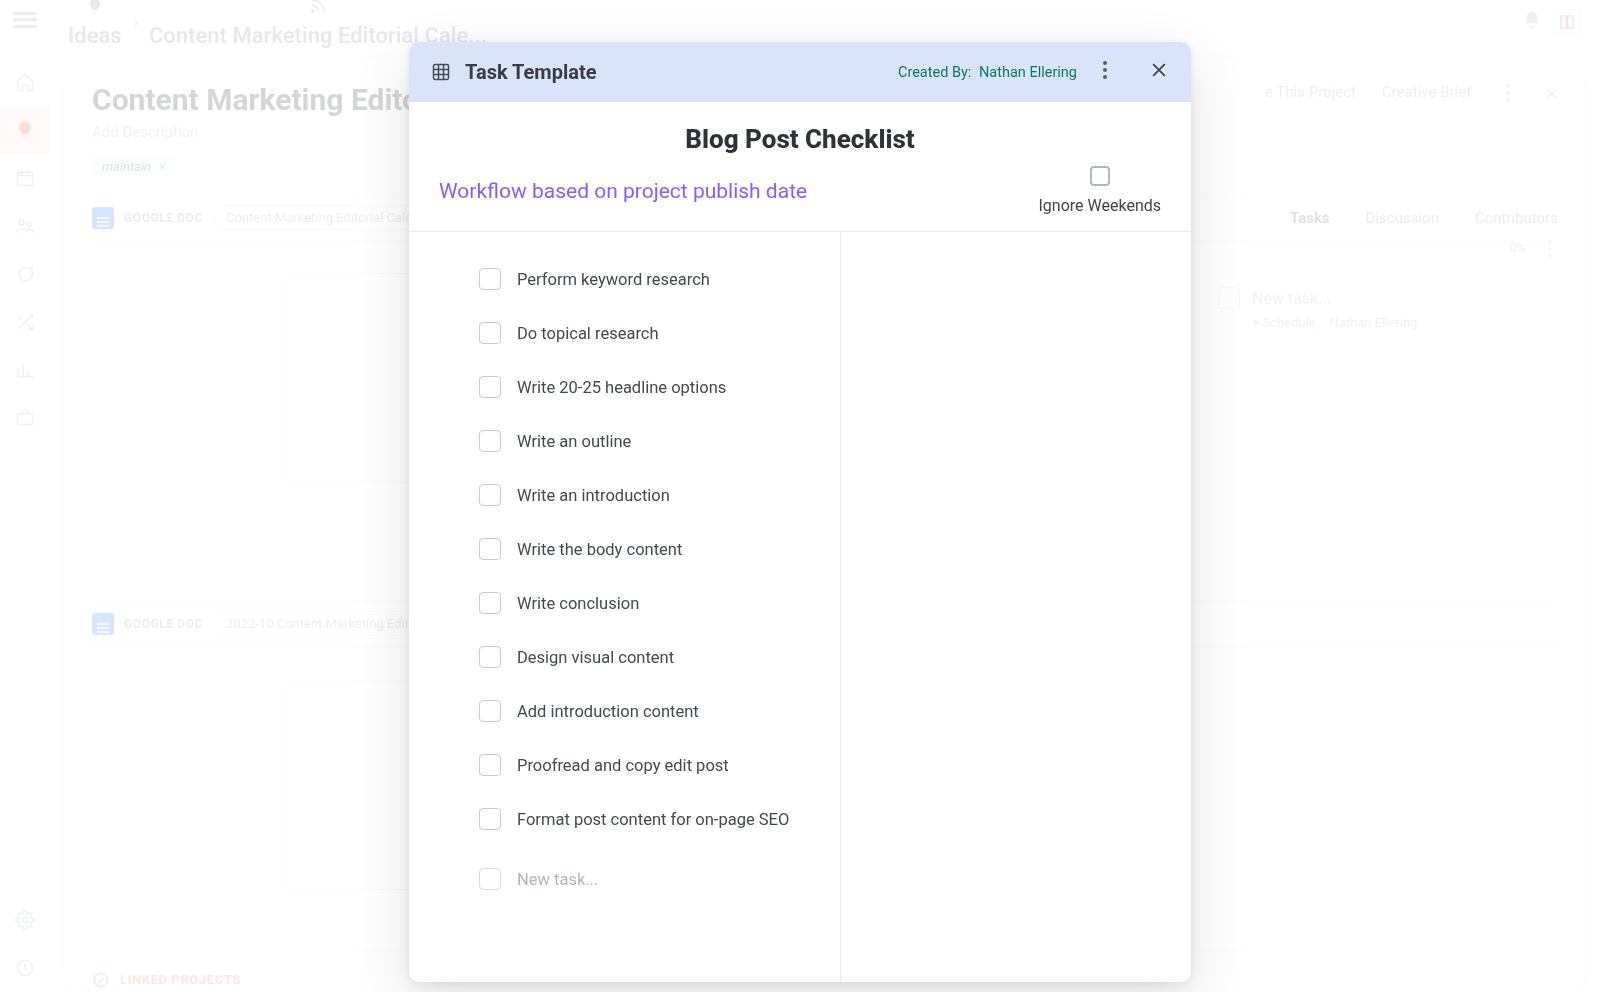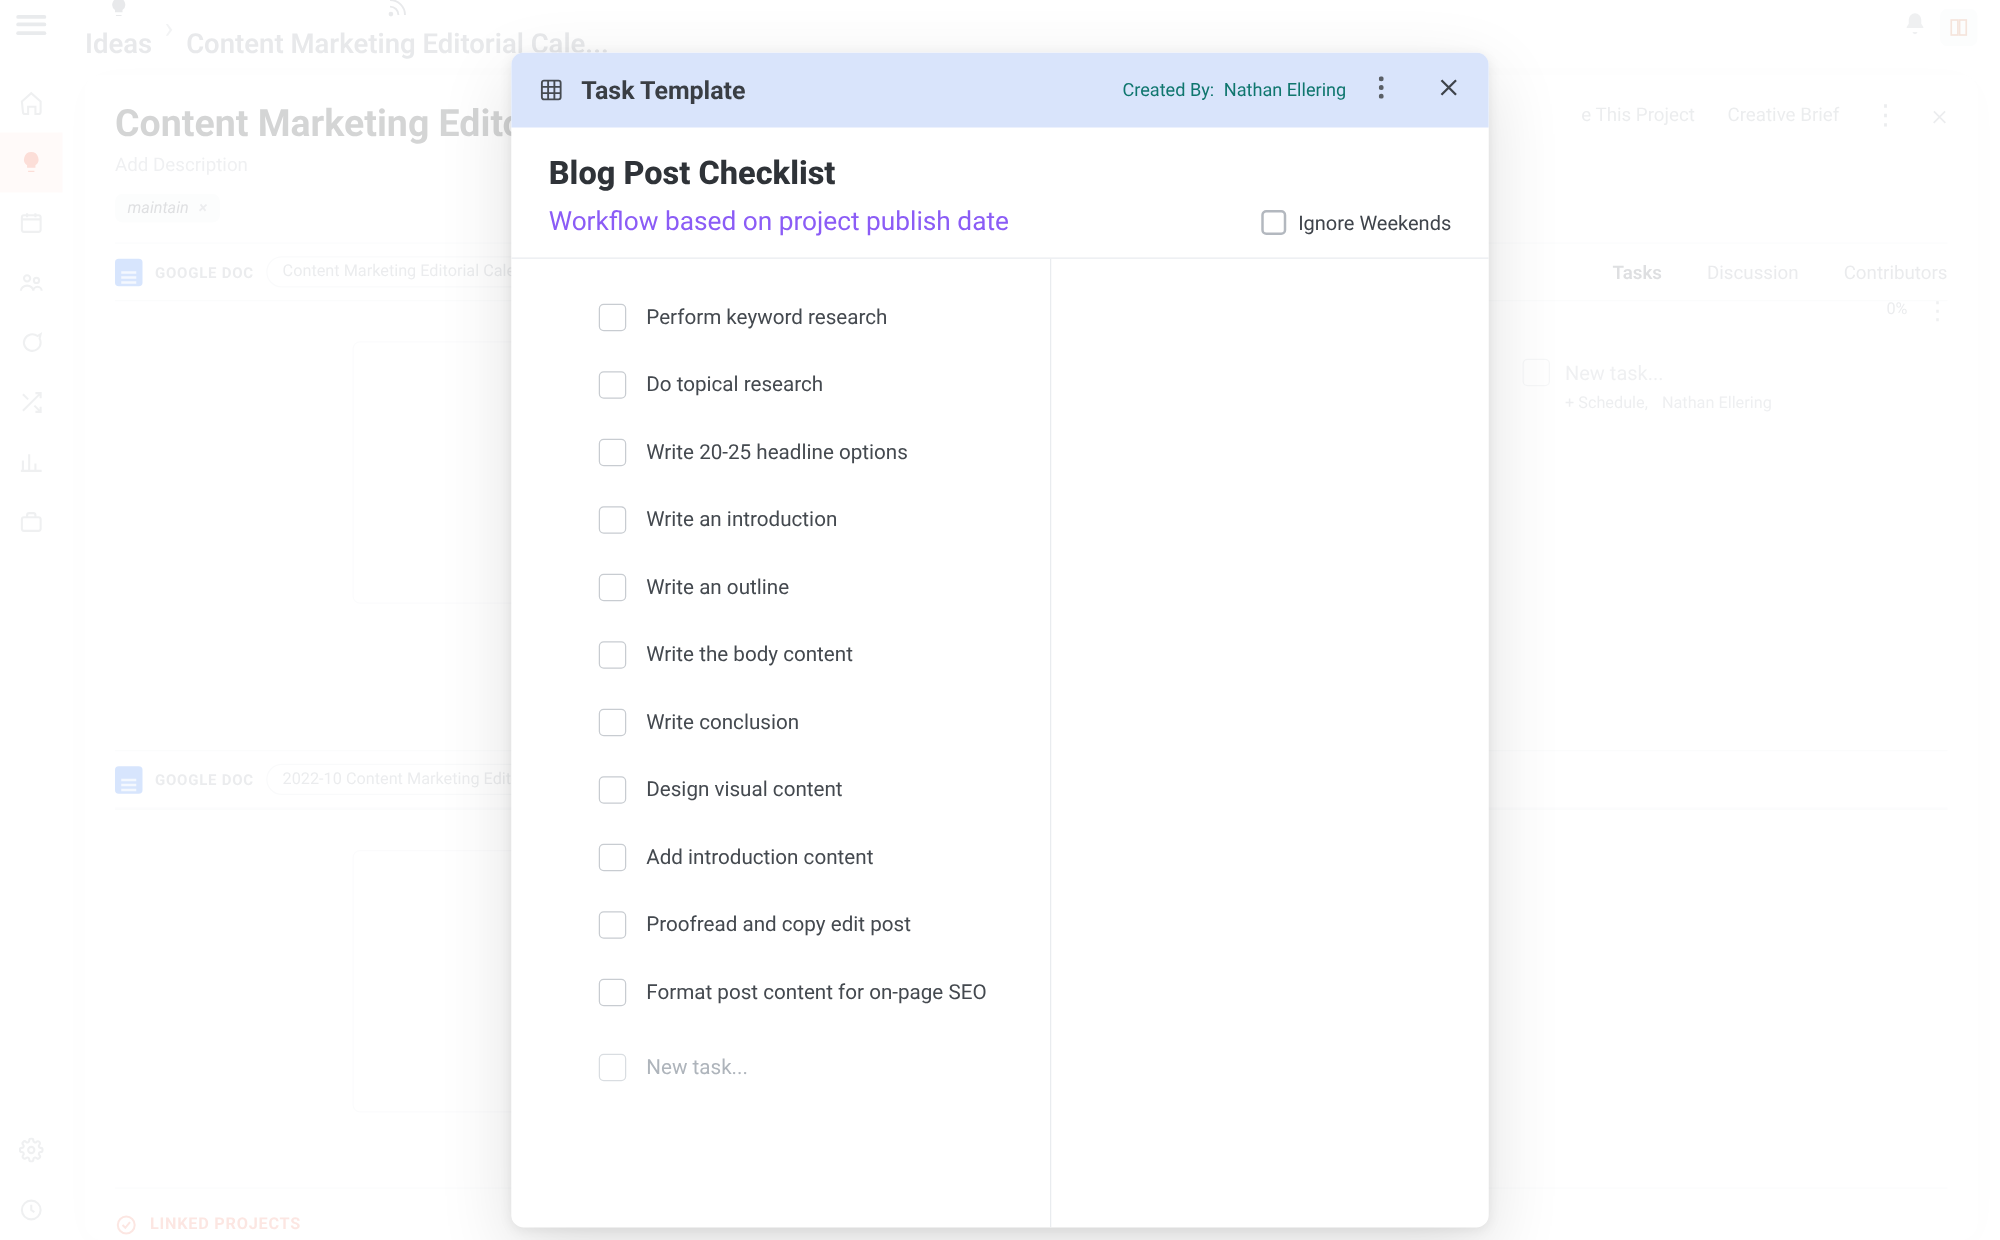--- a/index.html
+++ b/index.html
@@ -147,28 +147,29 @@
   .modal-head .gridicon svg{ width:20px; height:20px; color:#454a50;}
   .modal-head .title{ font-size:20px; font-weight:700; color:#3a3e44;}
   .modal-head .created{ margin-left:auto; font-size:14.5px; color:#0f766e;}
   .modal-head .hdots{ width:28px; text-align:center; cursor:pointer;}
   .modal-head .hdots svg{ width:4px; height:18px; color:#5a5f66;}
   .modal-head .close{ width:36px; text-align:right; cursor:pointer; color:#3f444b;}
   .modal-head .close svg{ width:20px; height:20px;}
 
   .modal-sub{
     padding:22px 30px 16px 30px;
+    text-align:center;
   }
   .modal-sub h2{ font-size:26px; font-weight:800; color:#2f3338; margin-bottom:12px;}
   .modal-sub .row{
     display:flex; align-items:center; justify-content:space-between;
   }
   .modal-sub .subtitle{ font-size:21px; color:#8b5cf6;}
   .ignore{
-    display:flex; align-items:center; gap:10px; font-size:16px; color:#3f444b; cursor:pointer;
+    display:flex; align-items:center; gap:10px; font-size:16px; color:#3f444b; cursor:pointer;flex-direction:column;
   }
   .ignore .chk{
     width:20px; height:20px; border:2px solid #b3b8bf; border-radius:4px; background:#fff;
   }
 
   .modal-body{
     flex:1; display:flex; border-top:1px solid #e9ecef;
   }
   .tasks{
     width:388px; border-right:1px solid #e9ecef; padding:20px 20px 20px 26px;margin-left:44px;
@@ -424,25 +425,25 @@
           <div class="taskrow">
             <span class="chk"></span>
             <span class="tlabel">Do topical research</span>
           </div>
           <div class="taskrow">
             <span class="chk"></span>
             <span class="tlabel">Write 20-25 headline options</span>
           </div>
           <div class="taskrow">
             <span class="chk"></span>
+            <span class="tlabel">Write an outline</span>
+          </div>
+          <div class="taskrow">
+            <span class="chk"></span>
             <span class="tlabel">Write an introduction</span>
-          </div>
-          <div class="taskrow">
-            <span class="chk"></span>
-            <span class="tlabel">Write an outline</span>
           </div>
           <div class="taskrow">
             <span class="chk"></span>
             <span class="tlabel">Write the body content</span>
           </div>
           <div class="taskrow">
             <span class="chk"></span>
             <span class="tlabel">Write conclusion</span>
           </div>
           <div class="taskrow">

